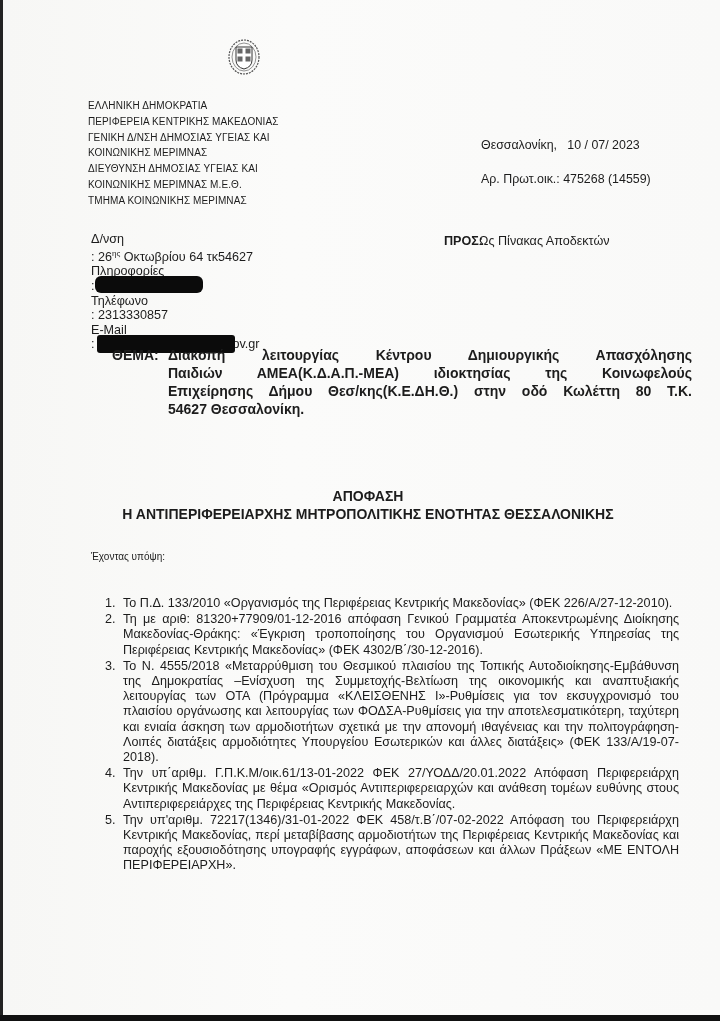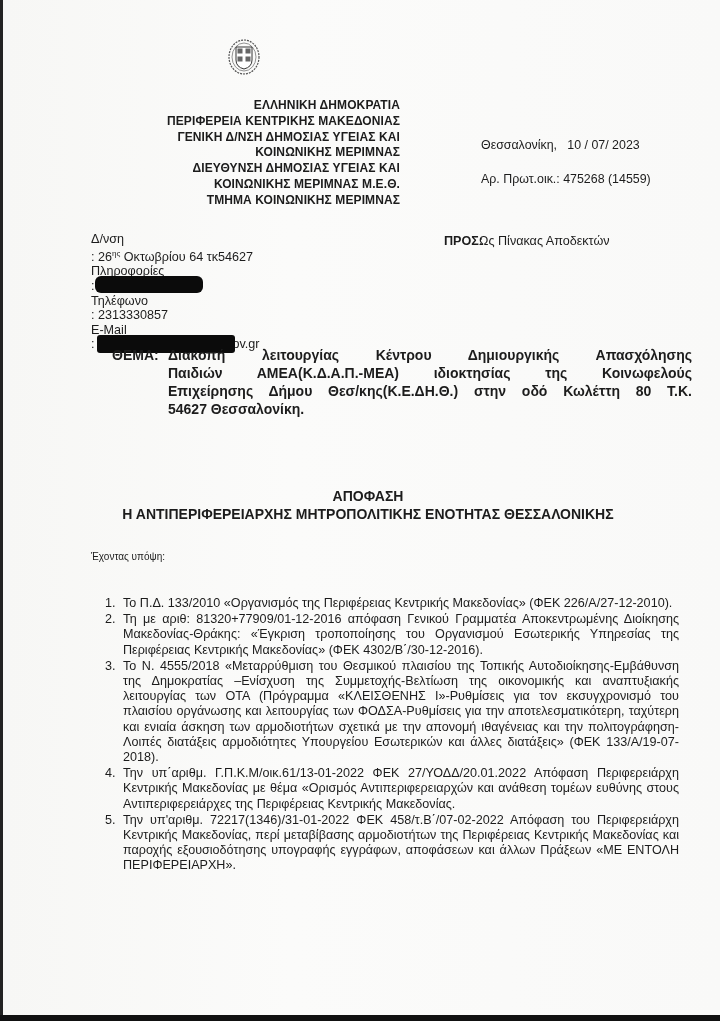--- a/index.html
+++ b/index.html
@@ -12,21 +12,21 @@
     }
     .page {
       position: absolute; left: 3px; top: 0; width: 717px; height: 1015px;
       background: linear-gradient(90deg, #f7f7f5 0%, #fbfbfa 40%, #f9f9f8 100%);
     }
     .emblem {
       position: absolute; left: 224px; top: 38px; width: 34px; height: 38px;
     }
     .header-block {
       position: absolute; left: 85px; top: 98px; width: 312px;
-      text-align: right; font-weight: bold; font-size: 12px; line-height: 15.8px;
+      text-align: left; font-weight: normal; font-size: 10px; line-height: 15.8px;
       letter-spacing: 0.1px;
     }
     .header-block div { white-space: nowrap; }
     .date-line {
       position: absolute; left: 478px; top: 138px; font-size: 12.4px; white-space: pre;
     }
     .protocol-line {
       position: absolute; left: 478px; top: 172px; font-size: 12.4px; white-space: nowrap;
     }
     .contact {

